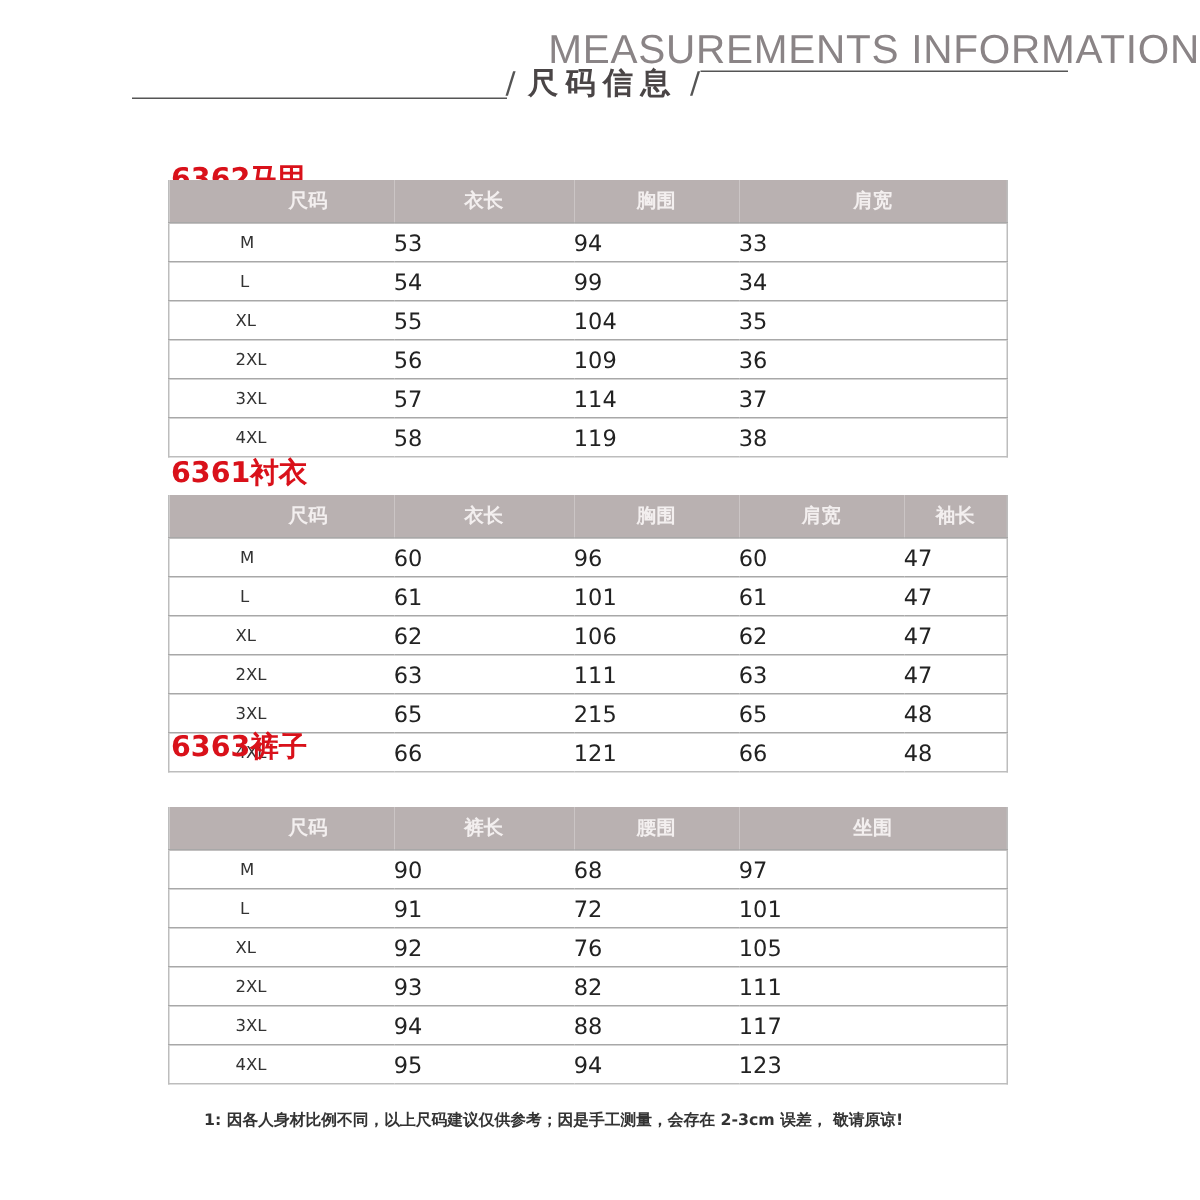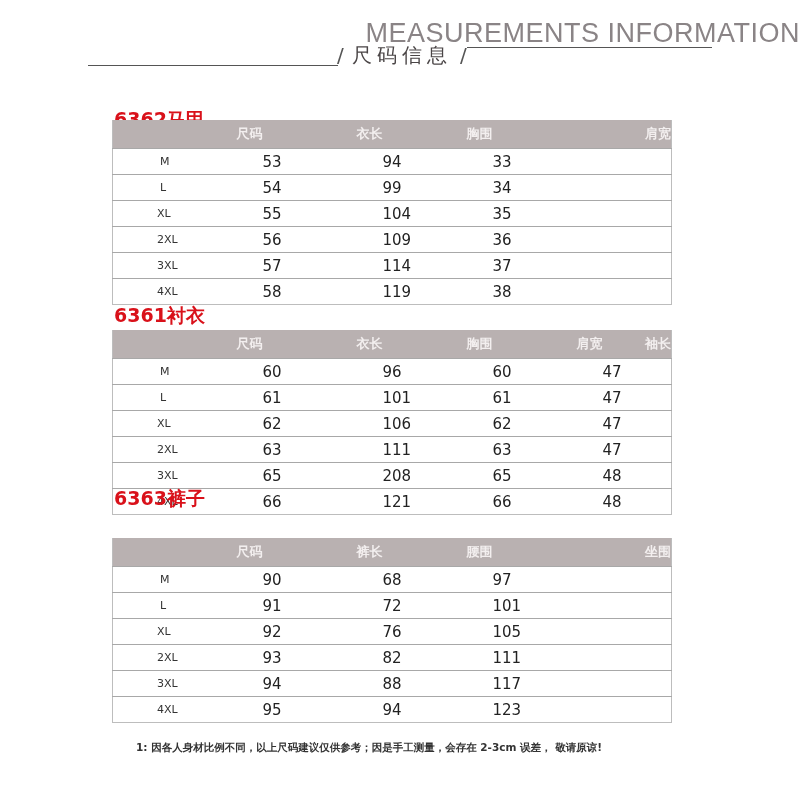--- a/index.html
+++ b/index.html
@@ -20,35 +20,35 @@
     }
     .rule-right {
       position: absolute; left: 467px; top: 47px; width: 245px; height: 0;
       border-top: 1px solid #555;
     }
     .slash { position: absolute; top: 44px; font-size: 20px; color: #555; font-family: "DejaVu Sans", sans-serif; line-height: 22px; }
     .slash.l { left: 337px; }
     .slash.r { left: 460px; }
     .title-cn {
       position: absolute; left: 352px; top: 43px; width: 110px;
-      font-size: 20px; font-weight: normal; letter-spacing: 5px; color: #4a4546;
+      font-size: 20px; font-weight: bold; letter-spacing: 5px; color: #4a4546;
       line-height: 24px;
     }
     .section-title {
       position: absolute; left: 114px;
       font-size: 19px; font-weight: bold; color: #d9111a; line-height: 22px;
     }
     table.size {
       position: absolute; left: 112px; width: 560px;
       border-collapse: collapse; table-layout: fixed;
       border-left: 1px solid #bdbdbd; border-right: 1px solid #bdbdbd; border-bottom: 1px solid #bdbdbd;
     }
     table.size th {
       background: #b9b1b1; color: #f3efef; font-weight: bold; font-size: 13px;
-      height: 28px; padding: 0; text-align: right;
+      height: 28px; padding: 0; text-align: center;
     }
     table.size td {
       height: 25px; padding: 0; border-top: 1px solid #a8a8a8;
       font-size: 15px; color: #222; text-align: left;
       font-family: "DejaVu Sans", sans-serif;
     }
     table.size td.sz { font-size: 11px; color: #333; }
     .notes {
       position: absolute; left: 124px; top: 737px; width: 620px;
       font-size: 10.5px; color: #333; line-height: 21px;
@@ -164,21 +164,21 @@
       <tr>
         <td class="sz" style="padding-left: 44px;">2XL</td>
         <td>63</td>
         <td>111</td>
         <td>63</td>
         <td>47</td>
       </tr>
       <tr>
         <td class="sz" style="padding-left: 44px;">3XL</td>
         <td>65</td>
-        <td>208</td>
+        <td>215</td>
         <td>65</td>
         <td>48</td>
       </tr>
       <tr>
         <td class="sz" style="padding-left: 44px;">4XL</td>
         <td>66</td>
         <td>121</td>
         <td>66</td>
         <td>48</td>
       </tr>

